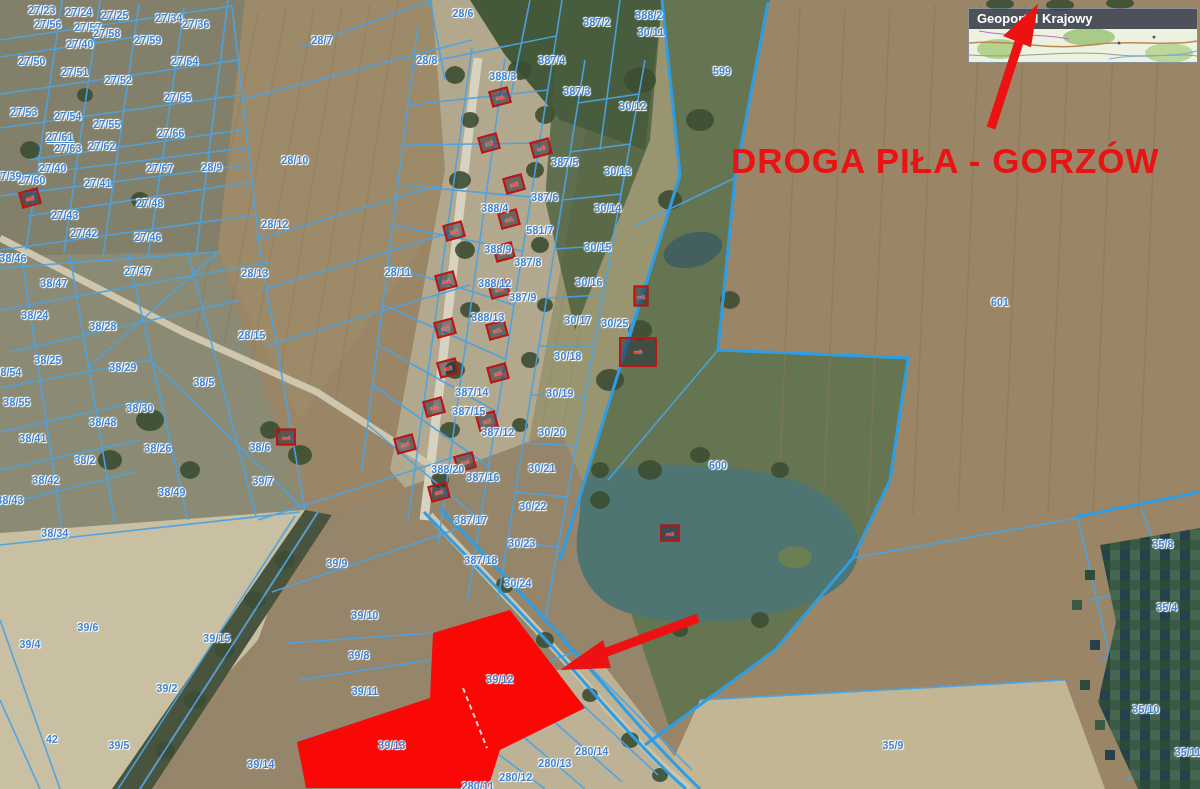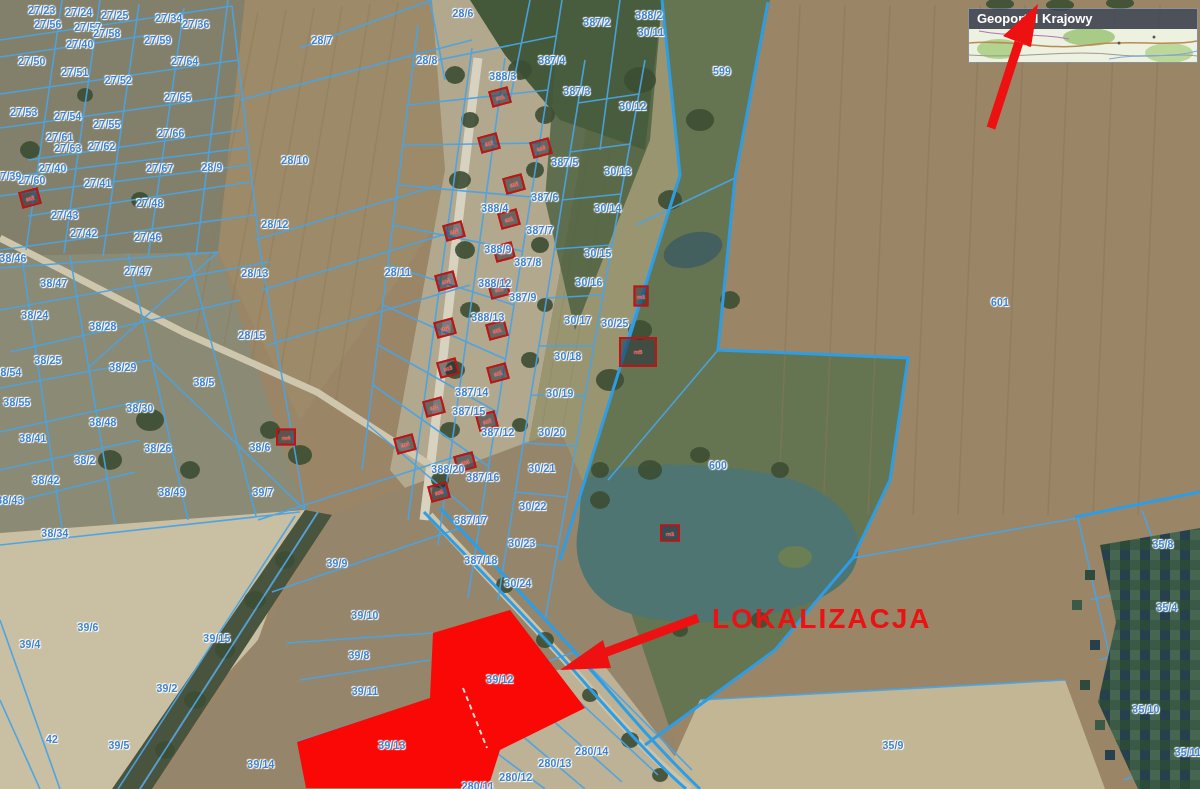--- a/index.html
+++ b/index.html
@@ -267,33 +267,33 @@
   <div>
 
   <span class="plabel" style="left: 42px; top: 10px;">27/23</span>
       <span class="plabel" style="left: 79px; top: 12px;">27/24</span>
       <span class="plabel" style="left: 115px; top: 15px;">27/25</span>
       <span class="plabel" style="left: 151px; top: 18px; padding-left: 36px;">27/34</span>
       <span class="plabel" style="left: 196px; top: 24px;">27/36</span>
       <span class="plabel" style="left: 48px; top: 24px;">27/56</span>
       <span class="plabel" style="left: 88px; top: 27px;">27/57</span>
       <span class="plabel" style="left: 107px; top: 33px;">27/58</span>
-      <span class="plabel" style="left: 146px; top: 40px; padding-left: 24px;">27/59</span>
+      <span class="plabel" style="left: 136px; top: 40px; padding-left: 24px;">27/59</span>
       <span class="plabel" style="left: 80px; top: 44px;">27/40</span>
       <span class="plabel" style="left: 32px; top: 61px;">27/50</span>
       <span class="plabel" style="left: 185px; top: 61px;">27/64</span>
       <span class="plabel" style="left: 75px; top: 72px;">27/51</span>
       <span class="plabel" style="left: 115px; top: 80px; padding-left: 7px;">27/52</span>
       <span class="plabel" style="left: 178px; top: 97px;">27/65</span>
       <span class="plabel" style="left: 24px; top: 112px;">27/53</span>
       <span class="plabel" style="left: 68px; top: 116px;">27/54</span>
       <span class="plabel" style="left: 107px; top: 124px;">27/55</span>
       <span class="plabel" style="left: 171px; top: 133px;">27/66</span>
       <span class="plabel" style="left: 32px; top: 132px; margin-top: 48px;">27/60</span>
-      <span class="plabel" style="left: 60px; top: 137px;">27/61</span>
+      <span class="plabel" style="left: 60px; top: 137px; text-decoration: underline;">27/61</span>
       <span class="plabel" style="left: 102px; top: 146px;">27/62</span>
       <span class="plabel" style="left: 68px; top: 148px;">27/63</span>
       <span class="plabel" style="left: 8px; top: 176px;">27/39</span>
       <span class="plabel" style="left: 53px; top: 168px;">27/40</span>
       <span class="plabel" style="left: 98px; top: 183px;">27/41</span>
       <span class="plabel" style="left: 160px; top: 168px;">27/67</span>
       <span class="plabel" style="left: 212px; top: 167px;">28/9</span>
       <span class="plabel" style="left: 295px; top: 160px;">28/10</span>
       <span class="plabel" style="left: 150px; top: 203px;">27/48</span>
       <span class="plabel" style="left: 65px; top: 215px;">27/43</span>
@@ -313,22 +313,22 @@
       <span class="plabel" style="left: 503px; top: 76px;">388/3</span>
       <span class="plabel" style="left: 577px; top: 91px;">387/3</span>
       <span class="plabel" style="left: 651px; top: 32px;">30/11</span>
       <span class="plabel" style="left: 722px; top: 71px;">599</span>
       <span class="plabel" style="left: 633px; top: 106px;">30/12</span>
       <span class="plabel" style="left: 618px; top: 171px;">30/13</span>
       <span class="plabel" style="left: 608px; top: 208px;">30/14</span>
       <span class="plabel" style="left: 565px; top: 162px;">387/5</span>
       <span class="plabel" style="left: 545px; top: 197px;">387/6</span>
       <span class="plabel" style="left: 495px; top: 208px;">388/4</span>
-      <span class="plabel" style="left: 540px; top: 230px;">387/7</span>
-      <span class="plabel" style="left: 598px; top: 253px;">30/15</span>
+      <span class="plabel" style="left: 540px; top: 230px;">581/7</span>
+      <span class="plabel" style="left: 598px; top: 247px;">30/15</span>
       <span class="plabel" style="left: 498px; top: 249px;">388/9</span>
       <span class="plabel" style="left: 528px; top: 262px;">387/8</span>
       <span class="plabel" style="left: 495px; top: 283px;">388/12</span>
       <span class="plabel" style="left: 523px; top: 297px;">387/9</span>
       <span class="plabel" style="left: 589px; top: 282px;">30/16</span>
       <span class="plabel" style="left: 488px; top: 317px;">388/13</span>
       <span class="plabel" style="left: 578px; top: 320px;">30/17</span>
       <span class="plabel" style="left: 615px; top: 323px;">30/25</span>
       <span class="plabel" style="left: 568px; top: 356px;">30/18</span>
       <span class="plabel" style="left: 472px; top: 392px;">387/14</span>
@@ -357,21 +357,21 @@
       <span class="plabel" style="left: 204px; top: 382px;">38/5</span>
       <span class="plabel" style="left: 140px; top: 408px;">38/30</span>
       <span class="plabel" style="left: 103px; top: 422px;">38/48</span>
       <span class="plabel" style="left: 33px; top: 438px;">38/41</span>
       <span class="plabel" style="left: 158px; top: 448px;">38/26</span>
       <span class="plabel" style="left: 260px; top: 447px; text-align: right;">38/6</span>
       <span class="plabel" style="left: 85px; top: 460px;">38/2</span>
       <span class="plabel" style="left: 172px; top: 492px;">38/49</span>
       <span class="plabel" style="left: 46px; top: 480px;">38/42</span>
       <span class="plabel" style="left: 10px; top: 500px;">38/43</span>
-      <span class="plabel" style="left: 263px; top: 492px; text-align: center;">39/7</span>
+      <span class="plabel" style="left: 263px; top: 481px; text-align: center;">39/7</span>
       <span class="plabel" style="left: 55px; top: 533px;">38/34</span>
       <span class="plabel" style="left: 88px; top: 627px;">39/6</span>
       <span class="plabel" style="left: 30px; top: 644px;">39/4</span>
       <span class="plabel" style="left: 217px; top: 638px;">39/15</span>
       <span class="plabel" style="left: 167px; top: 688px;">39/2</span>
       <span class="plabel" style="left: 52px; top: 739px;">42</span>
       <span class="plabel" style="left: 119px; top: 745px;">39/5</span>
       <span class="plabel" style="left: 261px; top: 764px;">39/14</span>
       <span class="plabel" style="left: 337px; top: 563px;">39/9</span>
       <span class="plabel" style="left: 365px; top: 615px;">39/10</span>
@@ -383,22 +383,22 @@
       <span class="plabel" style="left: 555px; top: 763px;">280/13</span>
       <span class="plabel" style="left: 516px; top: 777px;">280/12</span>
       <span class="plabel" style="left: 478px; top: 786px;">280/11</span>
       <span class="plabel" style="left: 1163px; top: 544px;">35/8</span>
       <span class="plabel" style="left: 1167px; top: 607px;">35/4</span>
       <span class="plabel" style="left: 1146px; top: 709px;">35/10</span>
       <span class="plabel" style="left: 1188px; top: 752px;">35/11</span>
       <span class="plabel" style="left: 893px; top: 745px;">35/9</span>
     </div>
 
+  <div class="road-note">DROGA PIŁA - GORZÓW</div>
   <div class="loc-note">
-    <div>LOKALIZACJA</div>
   </div>
 
   <svg class="overlay" width="1200" height="789" viewBox="0 0 1200 789">
     <g>
       <line x1="991" y1="128" x2="1019" y2="42" stroke="#ee1111" stroke-width="9"></line>
       <polygon points="1038,4 1003,36 1031,47" fill="#ee1111"></polygon>
     </g>
     <g>
       <line x1="698" y1="618" x2="596" y2="656" stroke="#ee1111" stroke-width="9"></line>
       <polygon points="560,670 603,640 611,668" fill="#ee1111"></polygon>

